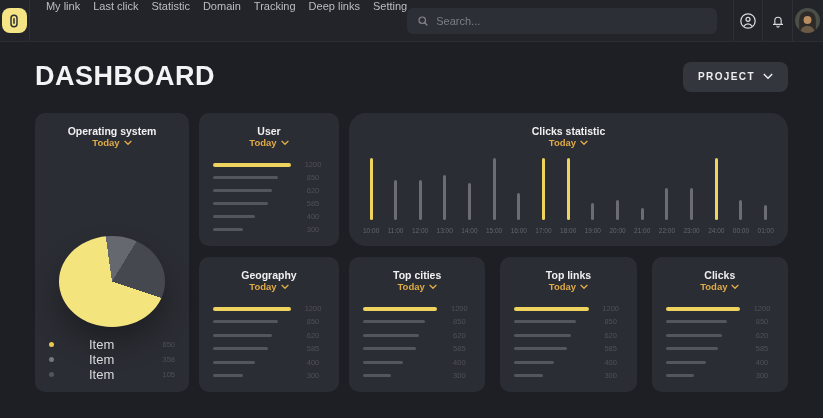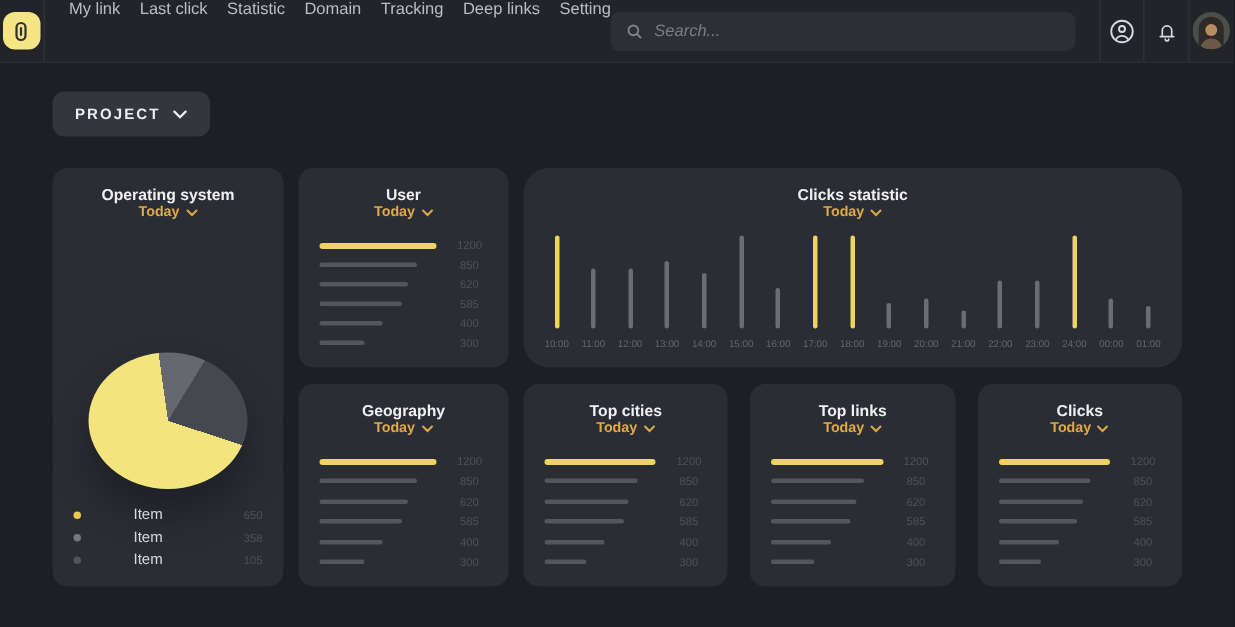--- a/index.html
+++ b/index.html
@@ -8,21 +8,21 @@
   .screen { width:823px; height:418px; background:#1d1f25; overflow:hidden; position:relative; }
 
   
   .navbar { height:42px; background:#22242a; border-bottom:1px solid #2b2d33; display:flex; align-items:stretch; }
   .logo-cell { width:41px; display:flex; align-items:center; justify-content:center; border-right:1px solid #2e3036; }
   .logo { width:25px; height:25px; background:#f6e584; border-radius:8px; display:flex; align-items:center; justify-content:center; cursor:pointer; }
   .menu { display:flex; gap:13px; padding-left:16px; }
   .menu-item { font-size:11px; color:#bcbdc1; text-decoration:none; cursor:pointer; white-space:nowrap; }
   .search-wrap { margin-left:auto; display:flex; align-items:center; padding-right:16px; }
   .search { width:310px; height:26px; background:#2d2f36; border-radius:6px; display:flex; align-items:center; padding:0 10px; gap:7px; }
-  .search input { background:transparent; border:none; outline:none; color:#9a9ca1; font-size:11px; width:100%; font-family:"Liberation Sans", sans-serif;font-style:italic; }
+  .search input { background:transparent; border:none; outline:none; color:#9a9ca1; font-size:11px; width:100%; font-family:"Liberation Sans", sans-serif; }
   .search input::placeholder { color:#7c7e85; }
   .icon-cell { width:40px; display:flex; align-items:center; justify-content:center; border-left:1px solid #2e3036; cursor:pointer; }
   .icon-cell.avatar-cell { width:43px; }
   .avatar { width:25px; height:25px; border-radius:50%; overflow:hidden; display:block; }
 
   
   .page { padding:0 35px; }
   .page-header { display:flex; align-items:center; justify-content:space-between; margin-top:19px; margin-bottom:21px; }
   .page-title { font-size:27px; font-weight:700; color:#f3f3f5; letter-spacing:0.5px; }
   .project-btn { background:#34363d; border:none; border-radius:8px; height:30px; padding:0 15px; display:flex; align-items:center; gap:8px; cursor:pointer; }
@@ -41,21 +41,21 @@
   .card-title { font-size:10.5px; font-weight:700; color:#f0f0f2; }
   .today-dd { display:flex; align-items:center; gap:4px; cursor:pointer; }
   .today-dd span { font-size:9.5px; font-weight:700; color:#dfab47; }
 
   
   .os-card { height:279px; display:flex; flex-direction:column; }
   .pie { width:106px; height:106px; border-radius:50%; margin:88px auto 0; box-shadow:0 16px 28px rgba(0,0,0,0.30); }
   .legend { margin-top:12px; display:flex; flex-direction:column; gap:4px; }
   .legend-row { display:flex; align-items:center; height:11px; }
   .legend-dot { width:5px; height:5px; border-radius:50%; margin-right:9px; }
-  .legend-label { font-size:10px; color:#d9dadc;padding-left:26px; }
+  .legend-label { font-size:13px; color:#d9dadc;padding-left:26px; }
   .legend-val { margin-left:auto; font-size:7.5px; color:#4f5158; }
 
   
   .bar-card { height:133px; display:flex; flex-direction:column; }
   .bar-rows { margin-top:12px; flex:1; display:flex; flex-direction:column; justify-content:space-between; }
   .bar-row { display:flex; align-items:center; }
   .bar-track { flex:1; margin-right:10px; }
   .bar { height:3px; border-radius:2px; background:#54565d; }
   .bar.hl { height:4px; background:#eed45f; }
   .bar-val { width:24px; text-align:center; font-size:7.5px; color:#4f5158; }
@@ -130,20 +130,21 @@
           <path d="M4 11 a8 8 0 0 1 16 0 v13 h-16 z" fill="#2e2a27"></path>
           <circle cx="12" cy="11.5" r="3.8" fill="#b98c62"></circle>
           <path d="M5 24 a7 7 0 0 1 14 0 z" fill="#6b5a45"></path>
         </svg>
       </span>
     </div>
   </header>
 
   <div class="page">
     <div class="page-header">
+      <h1 class="page-title">DASHBOARD</h1>
       <button class="project-btn">
         <span>PROJECT</span>
         <span>
           <svg width="10" height="7" viewBox="0 0 12 8" fill="none" stroke="#ecedef" stroke-width="1.8" stroke-linecap="round">
             <polyline points="1.5,1.5 6,6 10.5,1.5"></polyline>
           </svg>
         </span>
       </button>
     </div>
 

